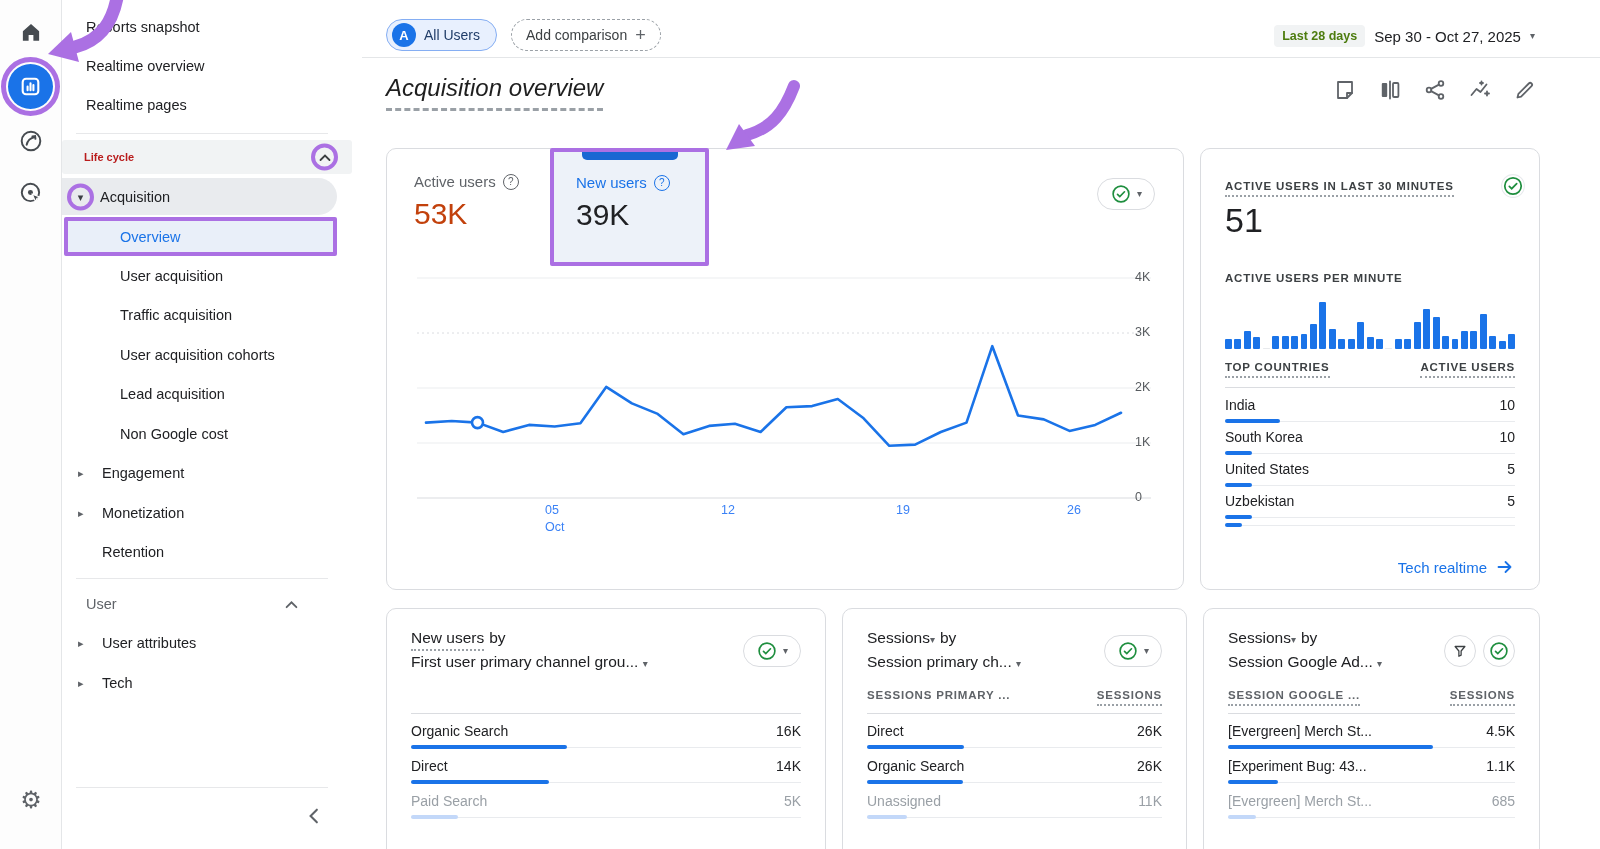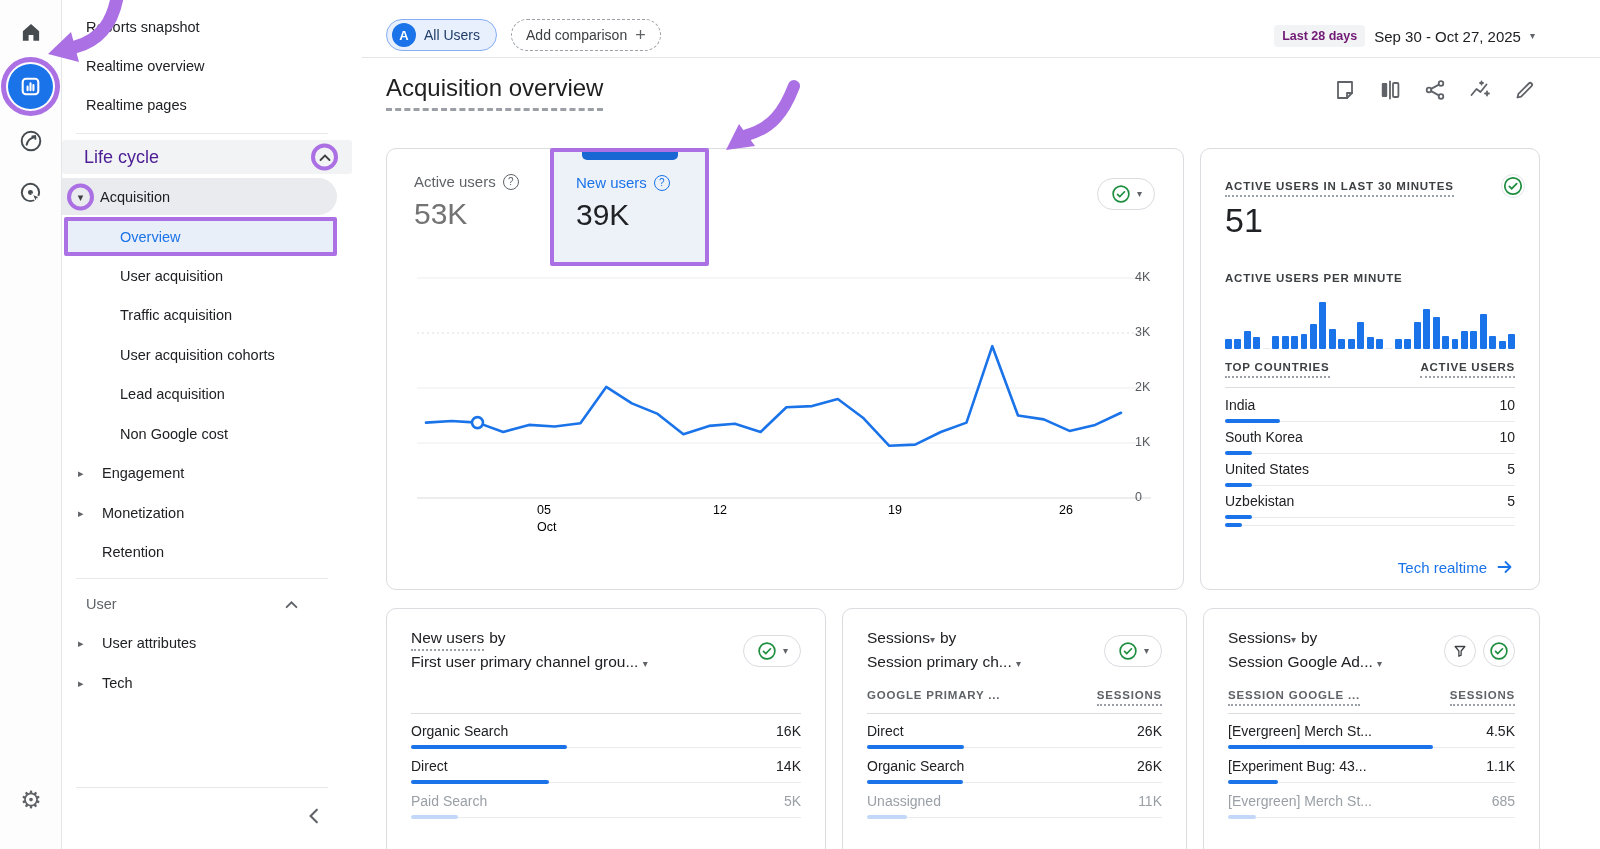--- a/index.html
+++ b/index.html
@@ -20,21 +20,21 @@
   
   .sidenav { position:absolute; left:62px; top:0; bottom:0; width:300px; background:#fff; z-index:4; }
   .nv { position:absolute; transform:translateY(-50%); font-size:14.5px; font-weight:500;
     color:#202124; white-space:nowrap; cursor:pointer; }
   .lv1 { left:24px; } .lv2 { left:40px; } .lv3 { left:58px; }
   .exp { position:absolute; left:-24px; top:50%; transform:translateY(-50%); font-size:11px; color:#5f6368; }
   .nav-div { position:absolute; left:14px; width:252px; height:1px; background:#e7e8ea; }
   .sec-band { position:absolute; left:0; width:290px; height:34px; background:#f1f3f4;
     border-radius:3px; cursor:pointer; }
   .sec-label { position:absolute; left:22px; top:50%; transform:translateY(-50%);
-    font-size:18px; font-weight:400; color:#4c1d95; }
+    font-size:11px; font-weight:700; color:#b91c1c; }
   .acq-pill { position:absolute; left:0; width:275px; height:37px; background:#e9ebee;
     border-radius:0 19px 19px 0; cursor:pointer; }
   .acq-label { position:absolute; left:38px; top:50%; transform:translateY(-50%);
     font-size:14.5px; font-weight:400; }
   .ann-ring-sm { position:absolute; top:50%; transform:translateY(-50%); width:27px; height:27px;
     border:4px solid #ab70e3; border-radius:50%; display:flex; align-items:center; justify-content:center; }
   .overview-box { position:absolute; left:2px; top:217px; width:273px; height:39px;
     border:4px solid #ab70e3; border-radius:2px; background:#e9eff9; display:flex;
     align-items:center; padding-left:52px; font-size:14.5px; font-weight:500; color:#1a73e8; cursor:pointer; }
   .user-head { position:absolute; left:0; width:280px; transform:translateY(-50%); cursor:pointer; }
@@ -51,53 +51,53 @@
   .chip { height:32px; border-radius:16px; display:flex; align-items:center; font-size:14px; cursor:pointer; }
   .chip-all-users { background:#e8f0fe; border:1.5px solid #85aef3; padding:0 16px 0 5px; gap:8px;
     font-weight:500; color:#1f3c68; }
   .avatar { width:24px; height:24px; background:#1a73e8; color:#fff; border-radius:50%;
     display:flex; align-items:center; justify-content:center; font-size:13px; font-weight:700; }
   .chip-add { border:1.5px dashed #9aa0a6; padding:0 14px; gap:8px; color:#3c4043; }
   .plus { font-size:18px; color:#5f6368; font-weight:400; }
   .hdr-div { position:absolute; left:362px; right:0; top:57px; height:1px; background:#e4e6e8; }
   .date-row { position:absolute; right:65px; top:25px; display:flex; align-items:center; gap:9px; cursor:pointer; }
   .date-preset { background:#f1f3f4; border-radius:4px; padding:4px 8px; font-size:12.5px;
-    font-weight:700; color:#701a75; }
+    font-weight:700; color:#4d7c0f; }
   .date-text { font-size:15px; color:#202124; }
   .page-title { position:absolute; left:386px; top:74px; font-size:24px; font-weight:400; color:#1f1f1f; }
-  .dashed-u { border-bottom:3px dashed #9aa0a6; padding-bottom:7px; }
+  .dashed-u { border-bottom:3px dashed #9aa0a6; padding-bottom:7px;font-style:italic; }
   .toolbar { position:absolute; right:63px; top:78px; display:flex; gap:21px; }
   .tb-icon { width:24px; height:24px; cursor:pointer; }
   .tb-icon svg { stroke:#5f6368; fill:none; stroke-width:1.8; stroke-linecap:round; stroke-linejoin:round; }
 
   
   .card { position:absolute; background:#fff; border:1px solid #dadce0; border-radius:10px; }
   .dotted { border-bottom:2px dotted #9aa0a6; padding-bottom:3px; }
   .pill { position:absolute; top:29px; right:28px; width:58px; height:32px; border:1px solid #dadce0;
     border-radius:16px; display:flex; align-items:center; justify-content:center; gap:5px; cursor:pointer; background:#fff; }
   .icon-circ { width:32px; height:32px; border:1px solid #dadce0; border-radius:50%;
     display:flex; align-items:center; justify-content:center; cursor:pointer; background:#fff; }
 
   
   .metric { position:absolute; left:27px; top:24px; cursor:pointer; }
   .m-label { font-size:15px; color:#5f6368; display:flex; align-items:center; gap:7px; }
   .m-label.blue { color:#1a73e8; }
   .m-value { font-size:30px; color:#202124; margin-top:7px; }
-  .m-value.muted { color:#737373; }
+  .m-value.muted { color:#c2410c; }
   .help { width:16px; height:16px; border:1.2px solid #5f6368; border-radius:50%; font-size:10px;
     color:#5f6368; display:inline-flex; align-items:center; justify-content:center; cursor:pointer; }
   .help-blue { border-color:#1a73e8; color:#1a73e8; }
   .metric-tab { position:absolute; left:163px; top:-1px; width:159px; height:118px;
     border:4px solid #ab70e3; border-radius:2px; background:#edf2f9; cursor:pointer; z-index:2; }
   .tab-bar { position:absolute; top:0; left:50%; transform:translateX(-50%); width:96px; height:8px;
     background:#1967d2; border-radius:0 0 5px 5px; }
   .metric-tab .inner { padding:22px 0 0 22px; }
   .trend { position:absolute; left:0; top:0; pointer-events:none; }
   .yt { position:absolute; left:748px; width:36px; font-size:12.5px; color:#575b5f; }
-  .xt { position:absolute; top:353px; font-size:12.5px; color:#000000; line-height:17px; }
+  .xt { position:absolute; top:353px; font-size:12.5px; color:#3b82f6; line-height:17px;margin-left:8px; }
   .rt-title { position:absolute; left:24px; top:31px; font-size:11.5px; font-weight:700;
     letter-spacing:.8px; color:#3c4043; }
   .check-solo { position:absolute; top:24px; right:13px; cursor:pointer; }
   .rt-value { position:absolute; left:24px; top:52px; font-size:34px; color:#202124; }
   .rt-sub { position:absolute; left:24px; top:123px; font-size:11.5px; font-weight:700;
     letter-spacing:.8px; color:#3c4043; }
   .pm-bars { position:absolute; left:24px; right:24px; top:152px; height:48px; display:flex;
     align-items:flex-end; gap:2.5px; }
   .pm-bar { flex:1; background:#1a73e8; border-radius:1px; min-height:1px; }
   .rt-cols { position:absolute; left:24px; right:24px; top:212px; display:flex;
@@ -488,21 +488,21 @@
   <div class="bc-t1"><span>Sessions</span><span class="tri sm">▾</span><span class="byw">by</span></div>
   <div class="bc-t2"><span>Session primary ch...</span> <span class="tri sm">▾</span></div>
   <div class="pill" style="top:26px;right:24px">
     <svg class="glyph" width="22" height="22" viewBox="0 0 24 24">
         <circle cx="12" cy="12" r="8.6" fill="#fff" stroke="#1e8e3e" stroke-width="1.8"></circle>
         <path d="M8.2 12.4l2.5 2.5 5.1-5.3" stroke="#1e8e3e" stroke-width="1.8" fill="none" stroke-linecap="round"></path>
       </svg>
     <span class="tri sm">▾</span>
   </div>
   <div class="bc-head">
-      <span>GOOGLE PRIMARY ...</span>
+      <span>SESSIONS PRIMARY ...</span>
       <span class="dotted">SESSIONS</span>
     </div>
   <div class="bc-head-div"></div>
   <div class="bc-rows">
     <div class="crow">
       <div class="crow-top">
           <span>Direct</span>
           <span>26K</span>
         </div>
       <div class="bar-line">

